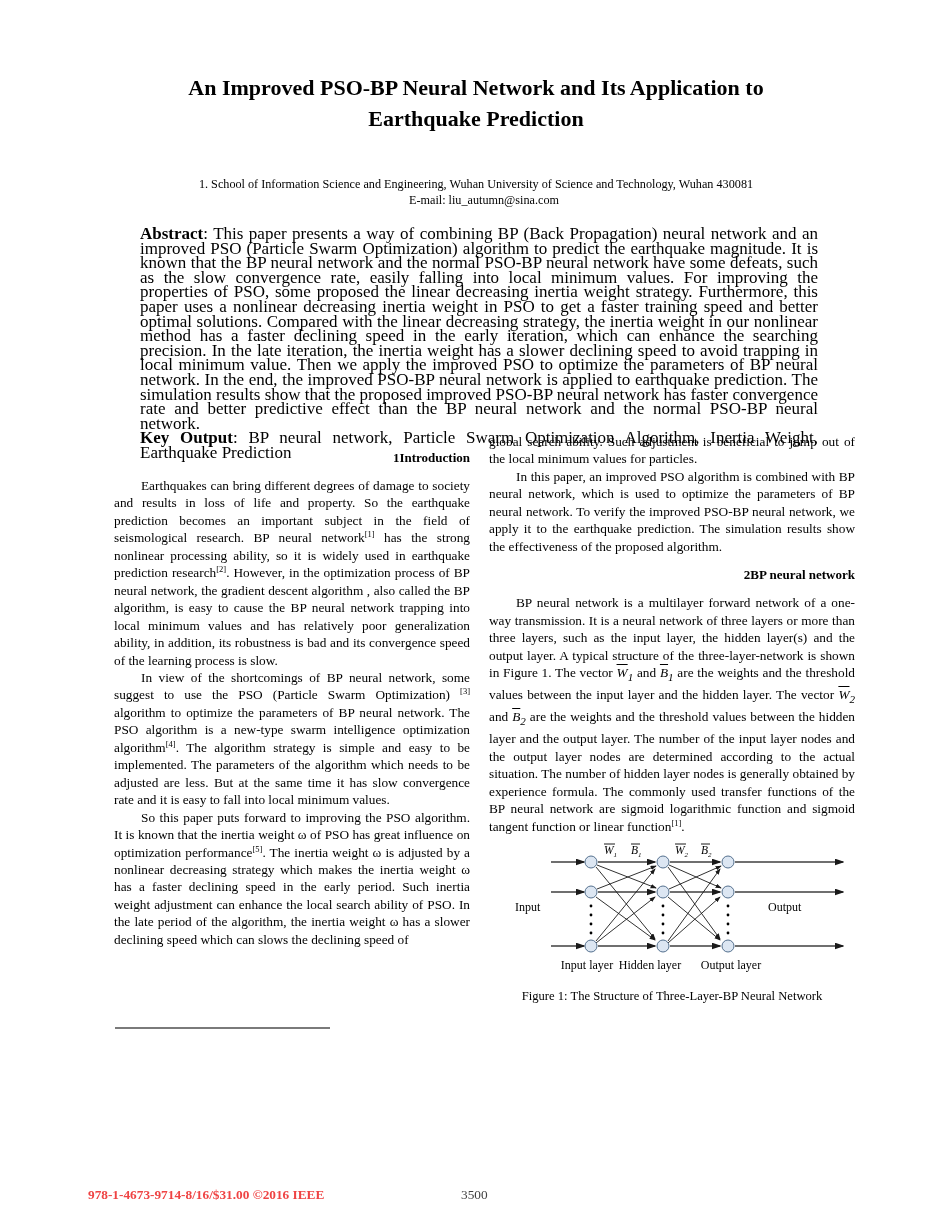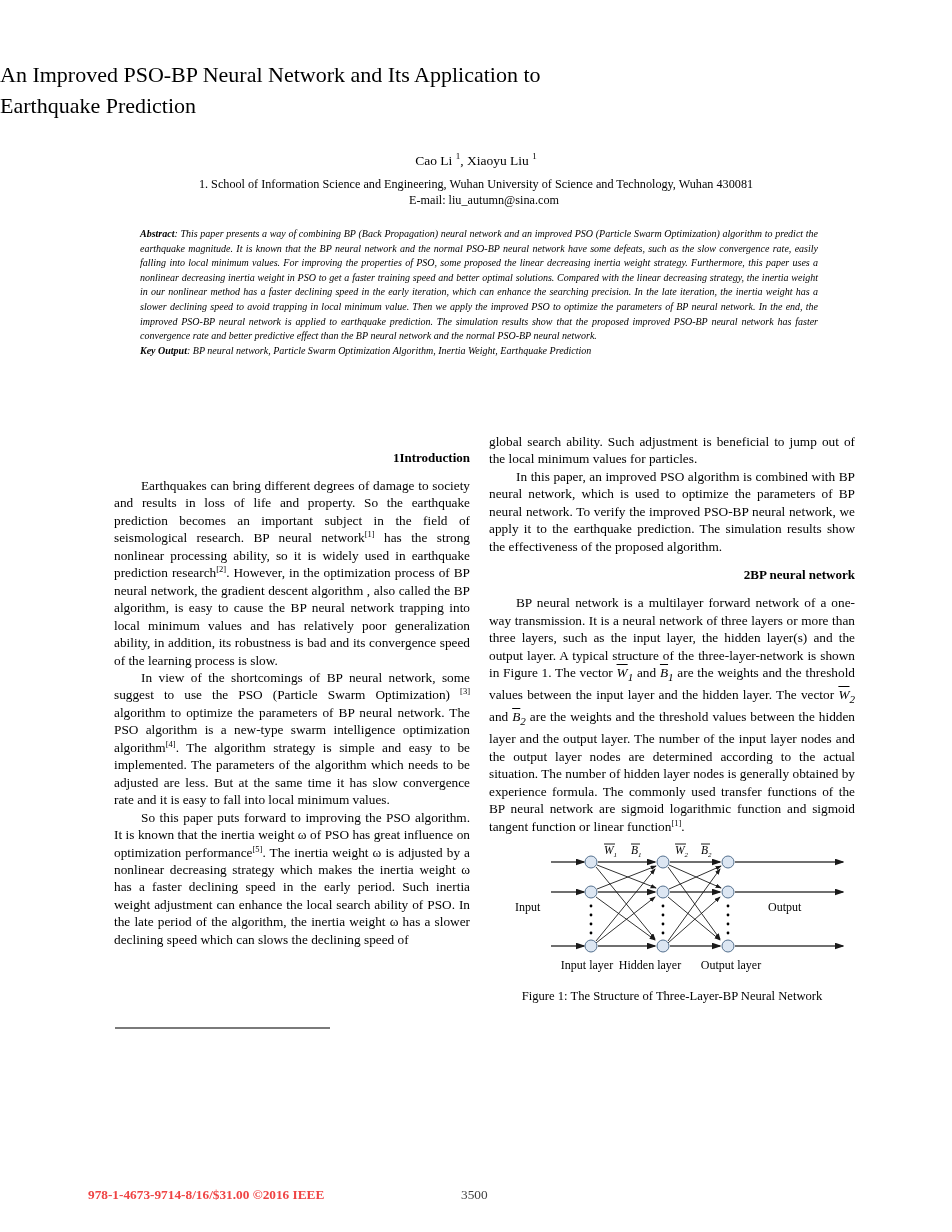--- a/index.html
+++ b/index.html
@@ -6,39 +6,39 @@
   .page{
     position:relative;
     width:952px;height:1232px;
     margin:0 auto;
     background:#ffffff;
     font-family:"Liberation Serif","DejaVu Serif",serif;
     color:#000;
     overflow:hidden;
   }
   .title{
-    position:absolute;top:59px;left:0;width:952px;
-    text-align:left;font-size:22px;line-height:31px;font-weight:normal;margin:0;
+    position:absolute;top:72px;left:0;width:952px;
+    text-align:center;font-size:22px;line-height:31px;font-weight:bold;margin:0;
   }
   .authors{
     position:absolute;top:151px;left:0;width:952px;
     text-align:center;font-size:13.5px;
   }
   .authors sup{font-size:9px;}
   .affiliation{
     position:absolute;top:177px;left:0;width:952px;
     text-align:center;font-size:12.2px;
   }
   .email{
     position:absolute;top:193px;left:8px;width:952px;
     text-align:center;font-size:12.2px;
   }
   .abstract{
     position:absolute;top:227px;left:140px;width:678px;
-    font-size:10px;line-height:14.6px;text-align:justify;font-style:italic;
+    font-size:17px;line-height:14.6px;text-align:justify;
   }
   .abstract p{margin:0;}
   .col{position:absolute;font-size:13.3px;line-height:17.45px;text-align:justify;}
   .col-left{top:448px;left:114px;width:356px;}
   .col-right{top:433px;left:489px;width:366px;}
   .col p{margin:0;}
   .col p.ind{text-indent:27px;}
   .col h2{
     font-size:13px;line-height:20px;margin:0 0 9px 0;font-weight:bold;
     text-align:right;
@@ -65,21 +65,20 @@
   .fig-lab{font-size:12px;font-family:"Liberation Serif",serif;}
   .fig-math{font-size:11.5px;font-style:italic;font-family:"Liberation Serif",serif;}
 </style>
 </head>
 <body>
 
 <div class="page">
 
   <h1 class="title"><span>An Improved PSO-BP Neural Network and Its Application to</span><br><span>Earthquake Prediction</span></h1>
 
-  <div class="authors"><span>Cao Li </span><sup>1</sup><span>, </span><span>Xiaoyu Liu </span><sup>1</sup></div>
 
   <div class="affiliation">1. School of Information Science and Engineering, Wuhan University of Science and Technology, Wuhan 430081</div>
   <div class="email">E-mail: liu_autumn@sina.com</div>
 
   <section class="abstract">
     <p><b>Abstract</b><span>: This paper presents a way of combining BP (Back Propagation) neural network and an improved PSO (Particle Swarm Optimization) algorithm to predict the earthquake magnitude. It is known that the BP neural network and the normal PSO-BP neural network have some defeats, such as the slow convergence rate, easily falling into local minimum values. For improving the properties of PSO, some proposed the linear decreasing inertia weight strategy. Furthermore, this paper uses a nonlinear decreasing inertia weight in PSO to get a faster training speed and better optimal solutions. Compared with the linear decreasing strategy, the inertia weight in our nonlinear method has a faster declining speed in the early iteration, which can enhance the searching precision. In the late iteration, the inertia weight has a slower declining speed to avoid trapping in local minimum value. Then we apply the improved PSO to optimize the parameters of BP neural network. In the end, the improved PSO-BP neural network is applied to earthquake prediction. The simulation results show that the proposed improved PSO-BP neural network has faster convergence rate and better predictive effect than the BP neural network and the normal PSO-BP neural network.</span></p>
     <p><b>Key Output</b><span>: BP neural network, Particle Swarm Optimization Algorithm, Inertia Weight, Earthquake Prediction</span></p>
   </section>
 
   <div class="col col-left">

